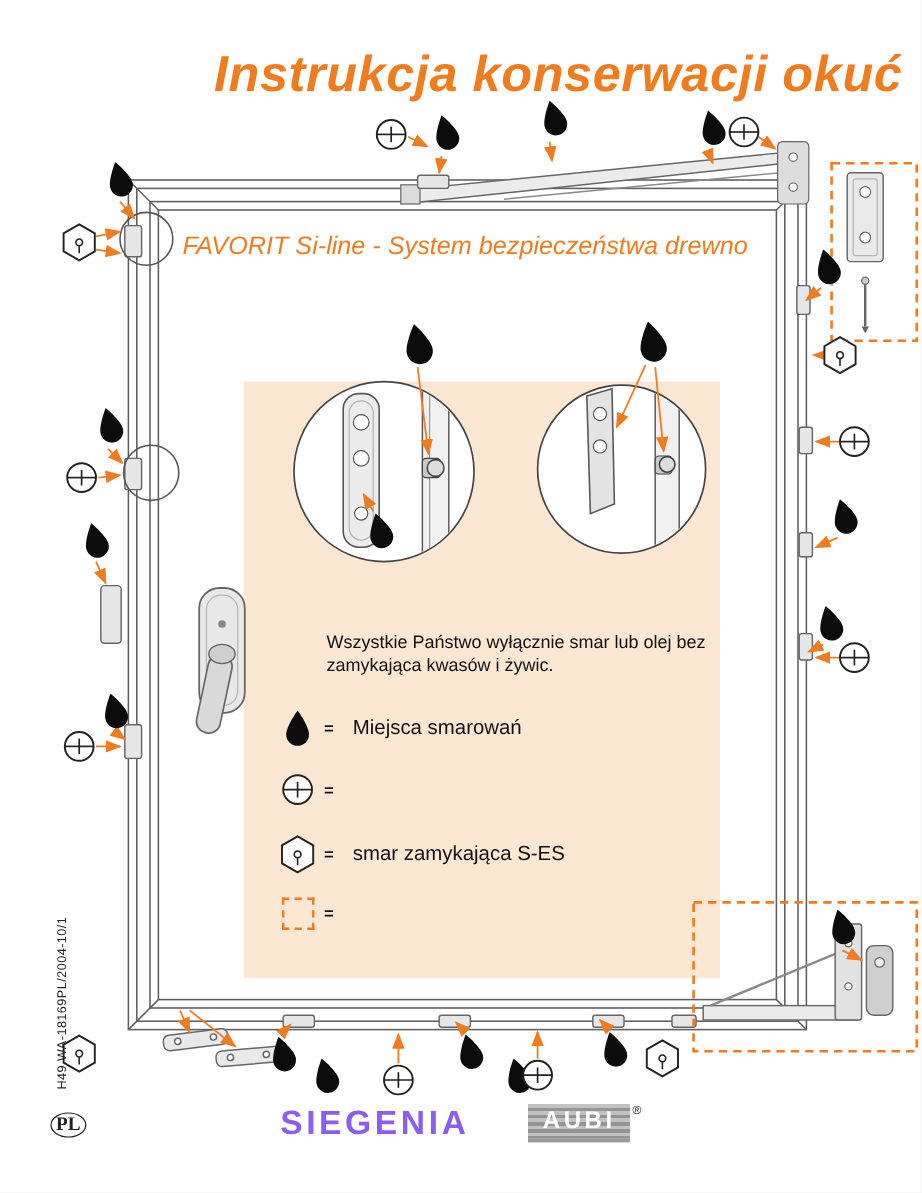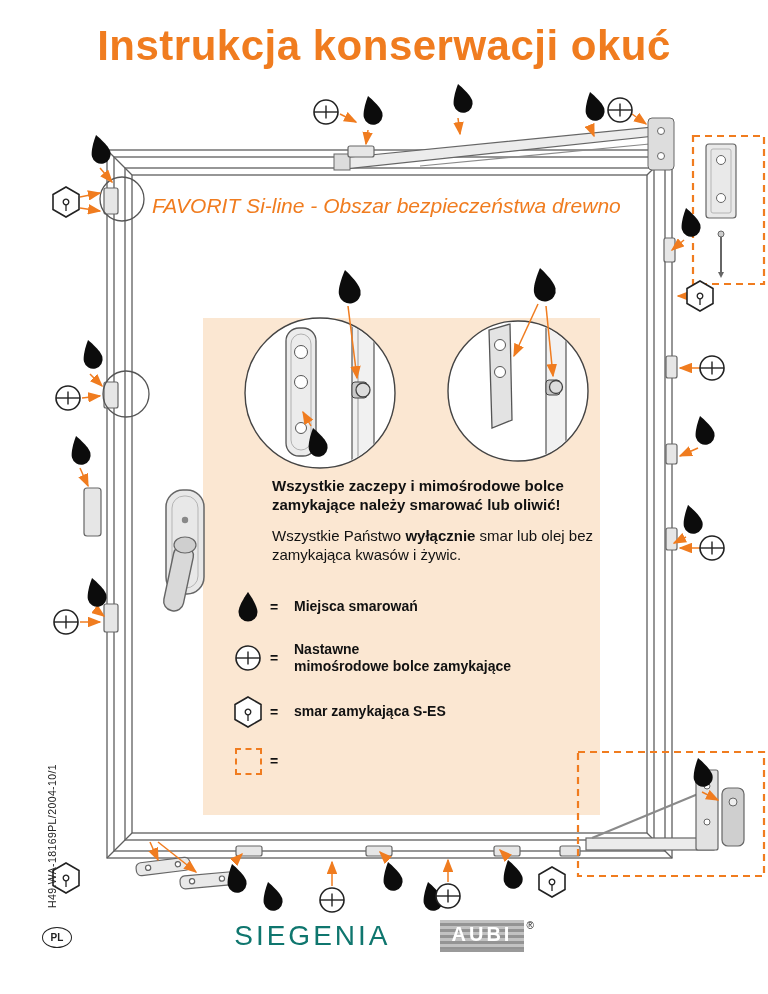--- a/index.html
+++ b/index.html
@@ -6,66 +6,66 @@
   body { margin:0; background:#e8e8e8; }
   .page {
     position:relative; width:768px; height:994px; margin:0 auto;
     background:#ffffff; overflow:hidden;
     font-family:"Liberation Sans", sans-serif; color:#111;
   }
   .diagram { position:absolute; left:0; top:0; z-index:1; }
   .overlay { position:absolute; z-index:2; }
 
   .title {
-    left:0; right:0; top:22px; text-align:center; margin:0;
-    font-size:42px; font-weight:700; color:#F07C1F;
+    left:0; right:0; top:22px; text-align:right; margin:16px;
+    font-size:42px; font-weight:700; font-style:italic; color:#F07C1F;
     letter-spacing:0.5px;
   }
   .subtitle {
     left:152px; top:194px; width:500px;
     font-size:21px; font-style:italic; color:#F07C1F;
   }
   .note {
     left:272px; top:477px; width:322px;
     font-size:15px; font-weight:700; line-height:1.25;
   }
   .usage {
     left:272px; top:527px; width:322px;
     font-size:15px; line-height:1.25;
   }
-  .usage b { font-weight:700; }
+  .usage b { font-weight:400; }
 
   .legend-row {
     left:226px; display:flex; align-items:center; width:360px;
   }
   .legend-icon { width:44px; display:flex; justify-content:center; align-items:center; flex:0 0 44px; }
   .legend-eq { width:24px; font-size:14px; font-weight:700; flex:0 0 24px; }
-  .legend-label { font-size:14px; font-weight:700; line-height:1.25; }
+  .legend-label { font-size:17px; font-weight:400; line-height:1.25; }
   .dashed-square {
     display:inline-block; width:27px; height:27px;
     border:2.4px dashed #F07C1F; background:transparent;
   }
 
   .doc-code {
     left:46px; top:908px; transform:rotate(-90deg); transform-origin:0 0;
     font-size:10.5px; letter-spacing:0.4px; color:#222; white-space:nowrap;
   }
   .pl-badge {
     left:42px; top:927px; width:30px; height:21px;
     border:1.6px solid #222; border-radius:50%;
     display:flex; align-items:center; justify-content:center;
-    font-size:10px; font-weight:700; color:#222;
+    font-size:16px; font-weight:700; color:#222;font-family:Liberation Serif, serif;
   }
 
   .brand {
     left:0; right:0; top:920px; display:flex; justify-content:center;
     align-items:center; gap:8px;
   }
   .brand-main {
-    font-size:28px; font-weight:400; letter-spacing:3px; color:#0f766e;text-align:right;
+    font-size:28px; font-weight:700; letter-spacing:3px; color:#8b5cf6;text-align:right;
   }
   .brand-aubi-wrap { position:relative; display:inline-flex; align-items:flex-end;padding-left:41px; }
   .brand-aubi {
     display:inline-block; padding:3px 12px;
     background:repeating-linear-gradient(180deg,#c2c2c2 0 3px,#949494 3px 6px);
     color:#ffffff; font-size:20px; font-weight:800; letter-spacing:3px;
     border-bottom:3px solid #9a9a9a;
   }
   .brand-reg { font-size:10px; color:#161616; align-self:flex-start; margin-left:2px; }
 </style>
@@ -285,47 +285,42 @@
     <g>
       <use href="#hexsym" transform="translate(66,202)"></use>
       <use href="#hexsym" transform="translate(700,296)"></use>
       <use href="#hexsym" transform="translate(66,878)"></use>
       <use href="#hexsym" transform="translate(552,882)"></use>
     </g>
   </svg>
 
   <h1 class="overlay title">Instrukcja konserwacji okuć</h1>
 
-  <div class="overlay subtitle">FAVORIT Si-line - Obszar bezpieczeństwa drewno</div>
-
-  <div class="overlay note">Wszystkie zaczepy i mimośrodowe bolce zamykające należy smarować lub oliwić!</div>
+  <div class="overlay subtitle">FAVORIT Si-line - System bezpieczeństwa drewno</div>
+
 
   <div class="overlay usage"><span>Wszystkie Państwo </span><b>wyłącznie</b><span> smar lub olej bez zamykająca kwasów i żywic.</span></div>
 
   <div class="overlay legend-row" style="top:588px; height:38px;">
     <span class="legend-icon">
       <svg width="26" height="34">
           <use href="#droplet" transform="translate(13,2)"></use>
         </svg>
     </span>
     <span class="legend-eq">=</span>
     <span class="legend-label">Miejsca smarowań</span>
   </div>
 
   <div class="overlay legend-row" style="top:638px; height:40px;">
     <span class="legend-icon">
       <svg width="30" height="30">
           <use href="#camsym" transform="translate(15,15)"></use>
         </svg>
     </span>
     <span class="legend-eq">=</span>
-    <span class="legend-label">
-      <div>Nastawne</div>
-      <div>mimośrodowe bolce zamykające</div>
-    </span>
   </div>
 
   <div class="overlay legend-row" style="top:694px; height:36px;">
     <span class="legend-icon">
       <svg width="34" height="34">
           <use href="#hexsym" transform="translate(17,17)"></use>
         </svg>
     </span>
     <span class="legend-eq">=</span>
     <span class="legend-label">smar zamykająca S-ES</span>

